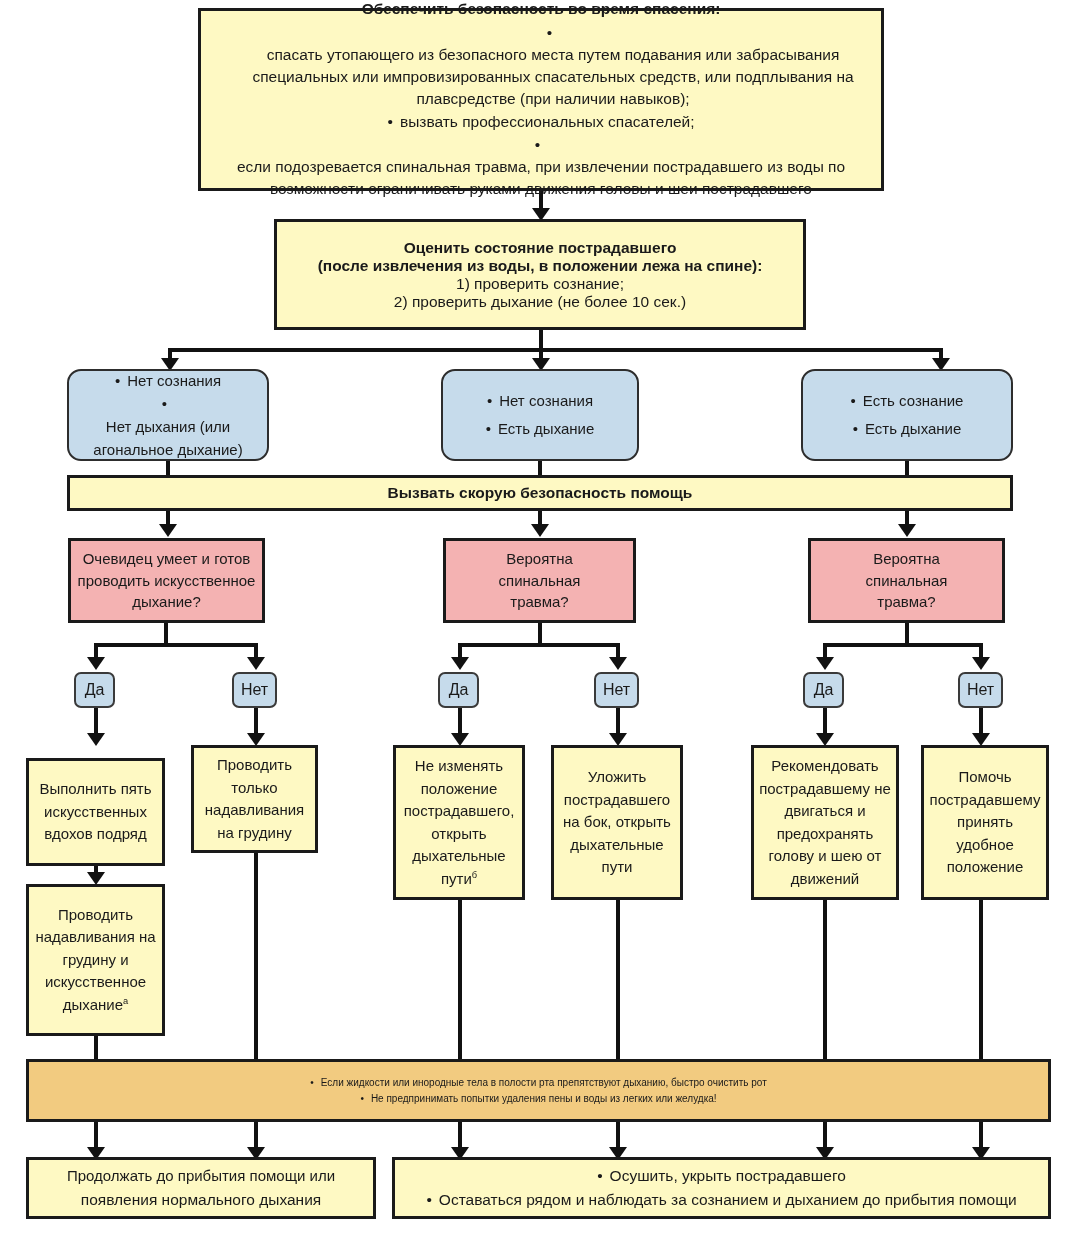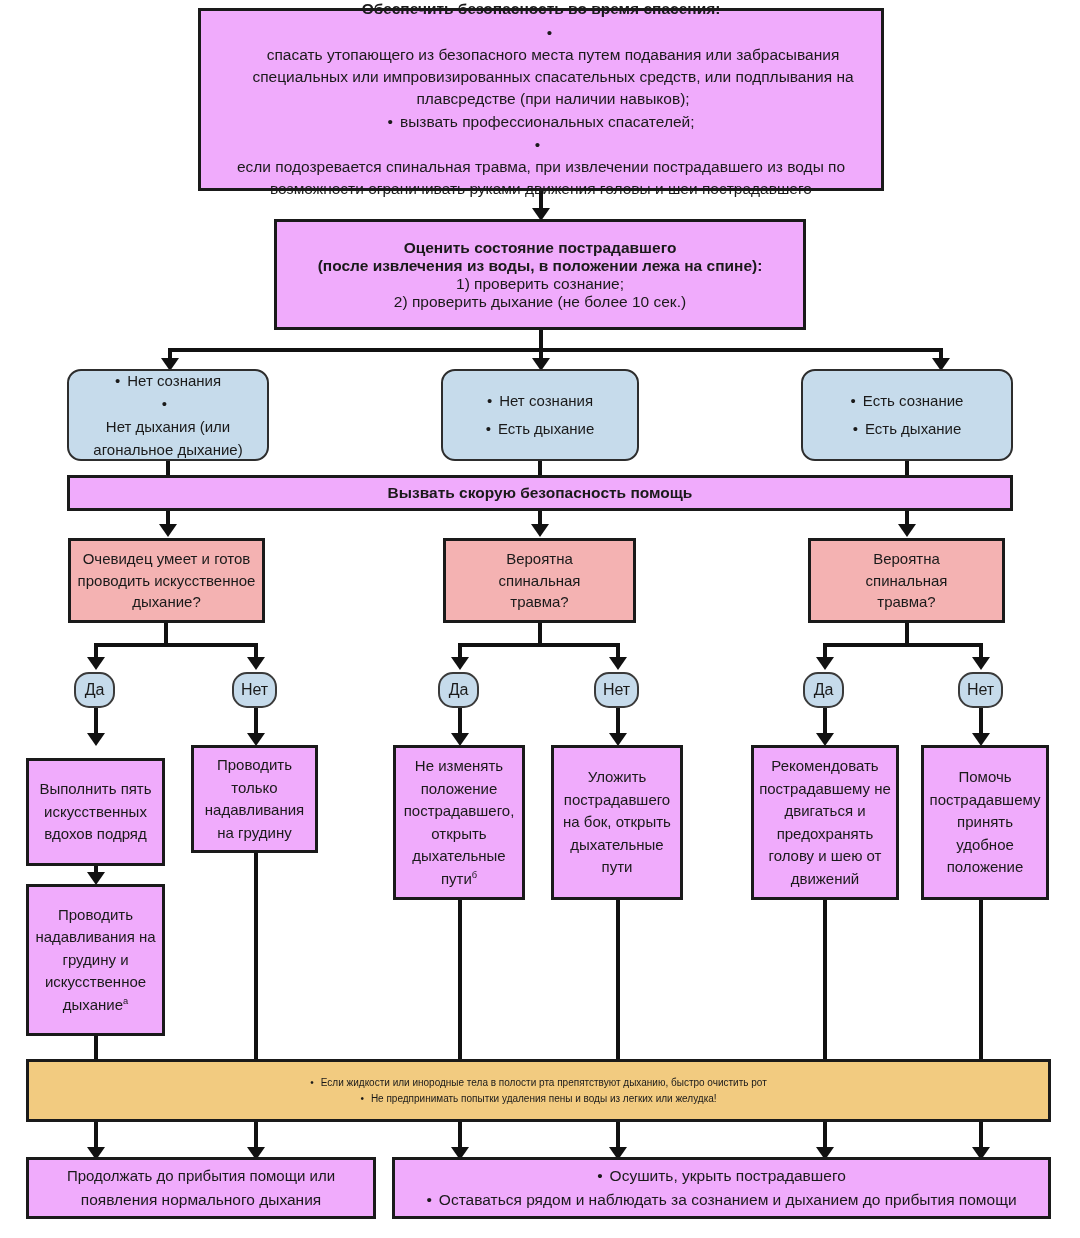--- a/index.html
+++ b/index.html
@@ -17,41 +17,41 @@
     position:absolute;
     box-sizing:border-box;
     border:3px solid #1a1a1a;
     display:flex;
     flex-direction:column;
     align-items:center;
     justify-content:center;
     text-align:center;
     z-index:3;
   }
-  .green{background:#f0abfc;}
+  .green{background:#fef9c3;}
   .blue{background:#c6dbeb;border:2.5px solid #2d2d2d;border-radius:14px;}
   .pink{background:#f4b2b2;}
   .orange{background:#f2cb80;}
 
   .title{font-weight:bold;}
   .bullets{
     list-style:none;
     margin:0;padding:0;
     text-align:center;
   }
   .bullets li{position:relative;padding:0;margin:0;}
   .bullets li .bt{display:inline-block;}
   .bullets li .dot{display:inline-block;margin-right:7px;}
 
   .yn{
     position:absolute;
     box-sizing:border-box;
     background:#c6dbeb;
     border:2px solid #3a3a3a;
-    border-radius:15px;
+    border-radius:7px;
     display:flex;align-items:center;justify-content:center;
     font-size:16px;
     z-index:4;
   }
 
   
   .vline{position:absolute;background:#111;width:4px;z-index:1;}
   .hline{position:absolute;background:#111;height:4px;z-index:1;}
   .arrow{
     position:absolute;

